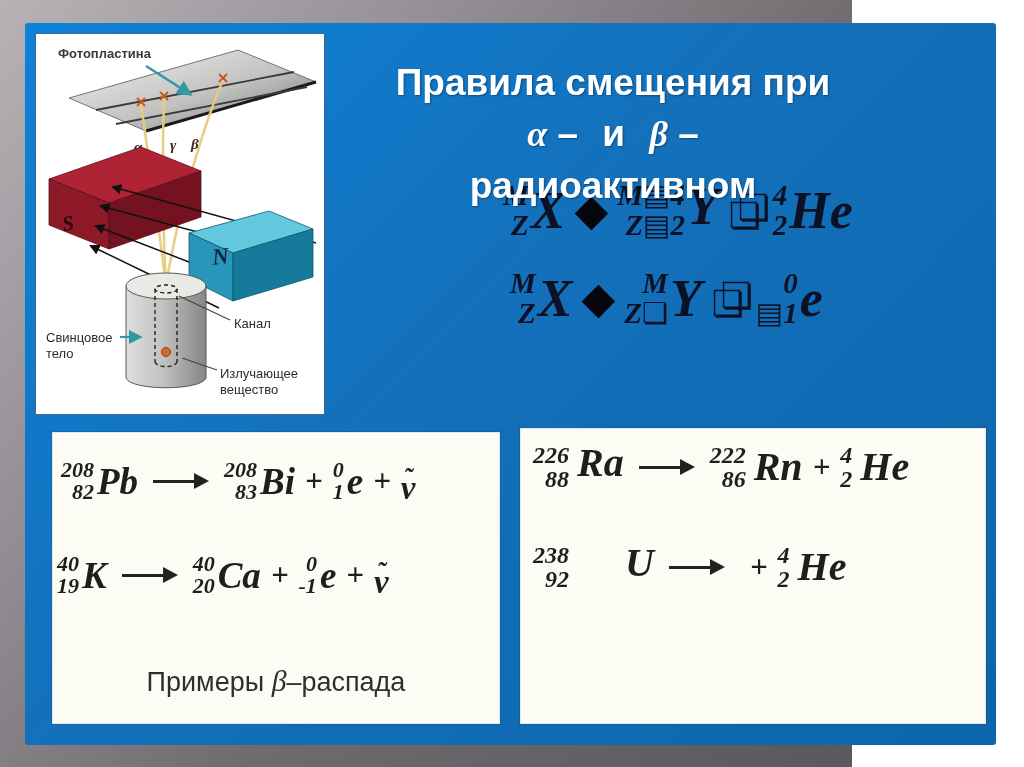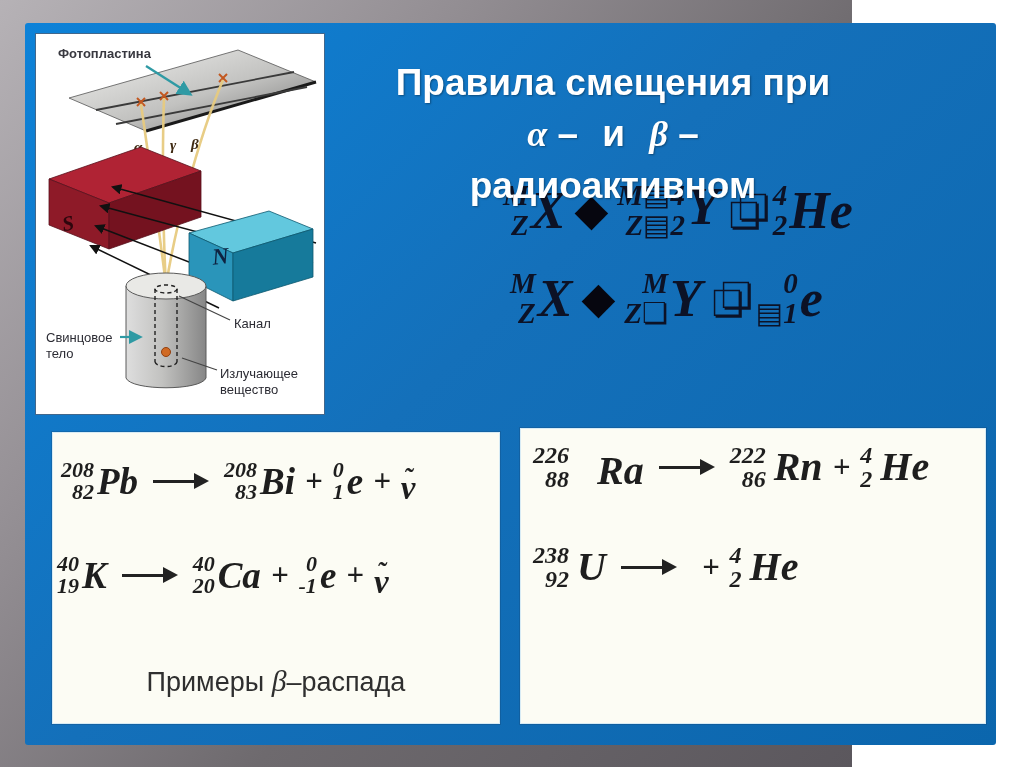--- a/index.html
+++ b/index.html
@@ -296,21 +296,21 @@
             <span class="nu-base">ν</span>
           </span>
         </div>
       <div class="caption">
         <span>Примеры </span><span class="greek">β</span><span>–распада</span>
       </div>
     </div>
 
     <div class="ex-box box-alpha" style="left:495px;top:405px;width:464px;height:294px;">
       <div class="ex-eq" style="left:12px;top:14px;">
-          <span class="nuclide" style="display: inline-flex; align-items: flex-end; gap: 20px;">
+          <span class="nuclide" style="display: inline-flex; align-items: flex-start;">
             <span class="presup">
               <span class="sup">226</span>
               <span class="sub">88</span>
             </span>
             <span class="sym">Ra</span>
           </span>
           <span class="arrow">
             <span class="arrow-line"></span>
             <span class="arrow-head"></span>
           </span>
@@ -324,21 +324,21 @@
           <span class="op">+</span>
           <span class="nuclide" style="display: inline-flex; align-items: center;">
             <span class="presup">
               <span class="sup">4</span>
               <span class="sub">2</span>
             </span>
             <span class="sym">He</span>
           </span>
         </div>
       <div class="ex-eq" style="left:12px;top:114px;">
-          <span class="nuclide" style="display: inline-flex; align-items: center;">
+          <span class="nuclide" style="display: inline-flex;  gap: 48px;">
             <span class="presup">
               <span class="sup">238</span>
               <span class="sub">92</span>
             </span>
             <span class="sym">U</span>
           </span>
           <span class="arrow">
             <span class="arrow-line"></span>
             <span class="arrow-head"></span>
           </span>

